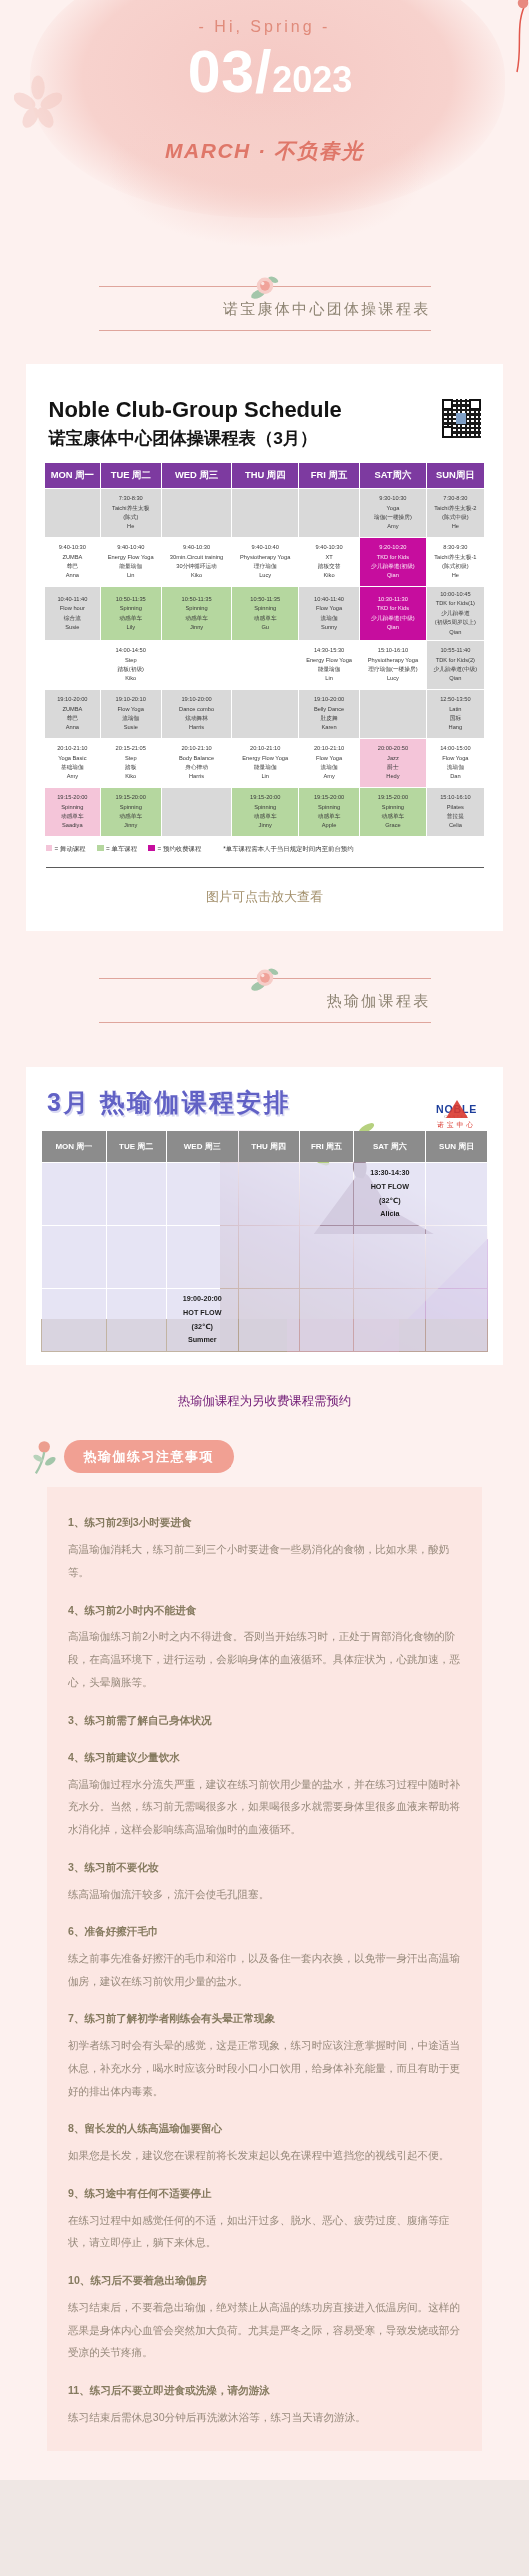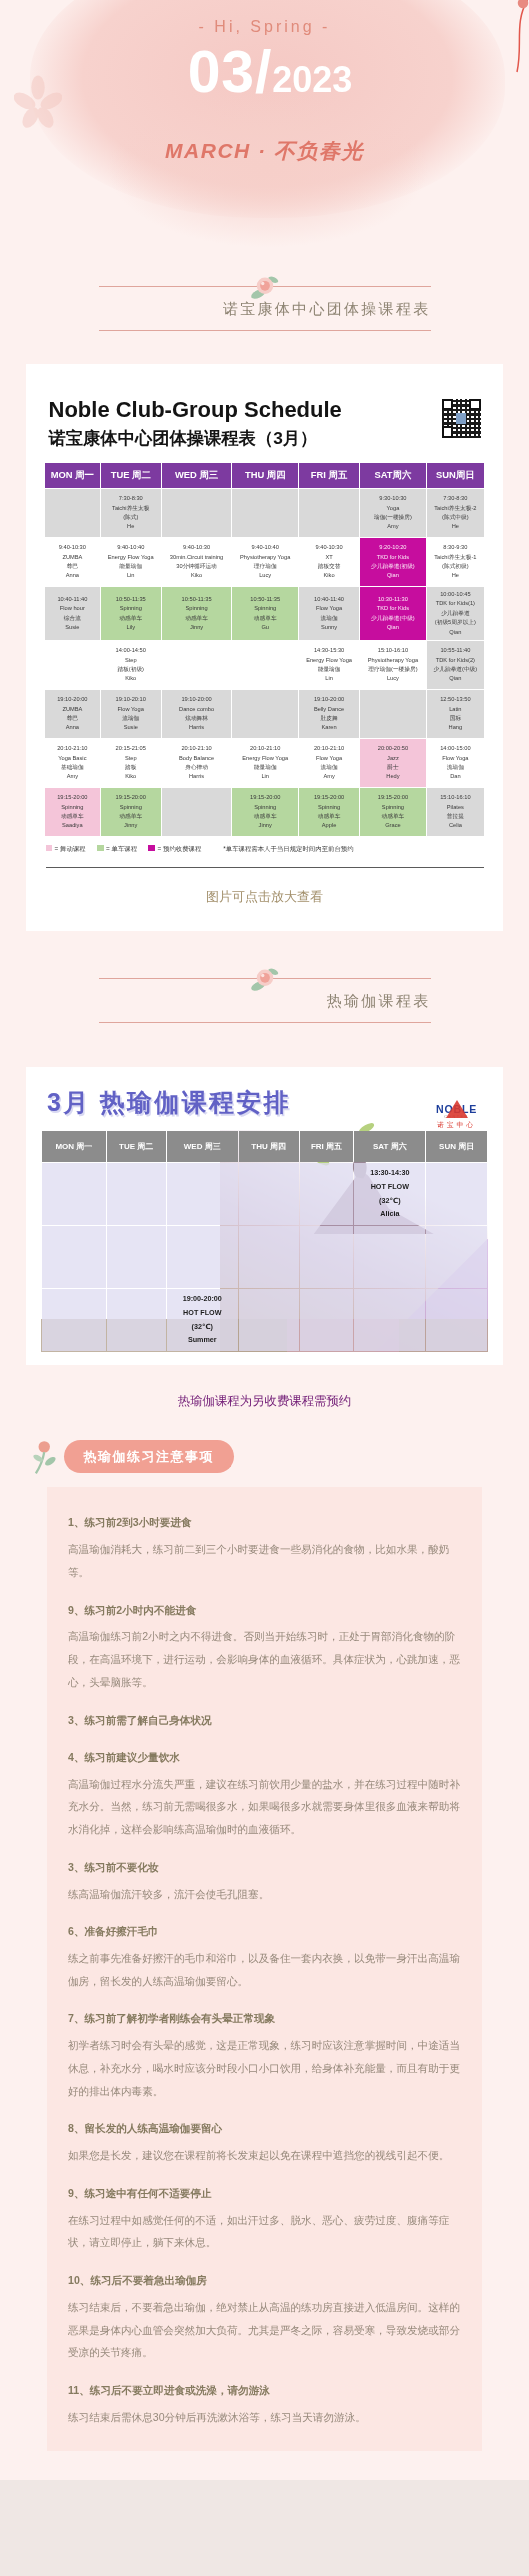--- a/index.html
+++ b/index.html
@@ -325,29 +325,29 @@
       <path d="M16 16 C14 28 10 36 5 44" stroke="#a3c6aa" stroke-width="3" fill="none"></path>
       <ellipse cx="24" cy="28" rx="8" ry="4" fill="#a3c6aa" transform="rotate(-35 24 28)"></ellipse>
       <ellipse cx="8" cy="24" rx="7" ry="3.5" fill="#b7d2ba" transform="rotate(30 8 24)"></ellipse>
     </svg>
     <div class="badge">热瑜伽练习注意事项</div>
   </div>
 
   <div class="tips">
       <div class="tip-h">1、练习前2到3小时要进食</div>
       <div class="tip-b">高温瑜伽消耗大，练习前二到三个小时要进食一些易消化的食物，比如水果，酸奶等。</div>
-      <div class="tip-h">9、练习前2小时内不能进食</div>
+      <div class="tip-h">4、练习前2小时内不能进食</div>
       <div class="tip-b">高温瑜伽练习前2小时之内不得进食。否则当开始练习时，正处于胃部消化食物的阶段，在高温环境下，进行运动，会影响身体的血液循环。具体症状为，心跳加速，恶心，头晕脑胀等。</div>
       <div class="tip-h">3、练习前需了解自己身体状况</div>
       <div class="tip-h">4、练习前建议少量饮水</div>
       <div class="tip-b">高温瑜伽过程水分流失严重，建议在练习前饮用少量的盐水，并在练习过程中随时补充水分。当然，练习前无需喝很多水，如果喝很多水就需要身体里很多血液来帮助将水消化掉，这样会影响练高温瑜伽时的血液循环。</div>
       <div class="tip-h">3、练习前不要化妆</div>
       <div class="tip-b">练高温瑜伽流汗较多，流汗会使毛孔阻塞。</div>
       <div class="tip-h">6、准备好擦汗毛巾</div>
-      <div class="tip-b">练之前事先准备好擦汗的毛巾和浴巾，以及备住一套内衣换，以免带一身汗出高温瑜伽房，留长发的人练高温瑜伽要留心。</div>
+      <div class="tip-b">练之前事先准备好擦汗的毛巾和浴巾，以及备住一套内衣换，以免带一身汗出高温瑜伽房，建议在练习前饮用少量的盐水。</div>
       <div class="tip-h">7、练习前了解初学者刚练会有头晕正常现象</div>
       <div class="tip-b">初学者练习时会有头晕的感觉，这是正常现象，练习时应该注意掌握时间，中途适当休息，补充水分，喝水时应该分时段小口小口饮用，给身体补充能量，而且有助于更好的排出体内毒素。</div>
       <div class="tip-h">8、留长发的人练高温瑜伽要留心</div>
       <div class="tip-b">如果您是长发，建议您在课程前将长发束起以免在课程中遮挡您的视线引起不便。</div>
       <div class="tip-h">9、练习途中有任何不适要停止</div>
       <div class="tip-b">在练习过程中如感觉任何的不适，如出汗过多、脱水、恶心、疲劳过度、腹痛等症状，请立即停止，躺下来休息。</div>
       <div class="tip-h">10、练习后不要着急出瑜伽房</div>
       <div class="tip-b">练习结束后，不要着急出瑜伽，绝对禁止从高温的练功房直接进入低温房间。这样的恶果是身体内心血管会突然加大负荷。尤其是严冬之际，容易受寒，导致发烧或部分受凉的关节疼痛。</div>
       <div class="tip-h">11、练习后不要立即进食或洗澡，请勿游泳</div>
       <div class="tip-b">练习结束后需休息30分钟后再洗漱沐浴等，练习当天请勿游泳。</div>

